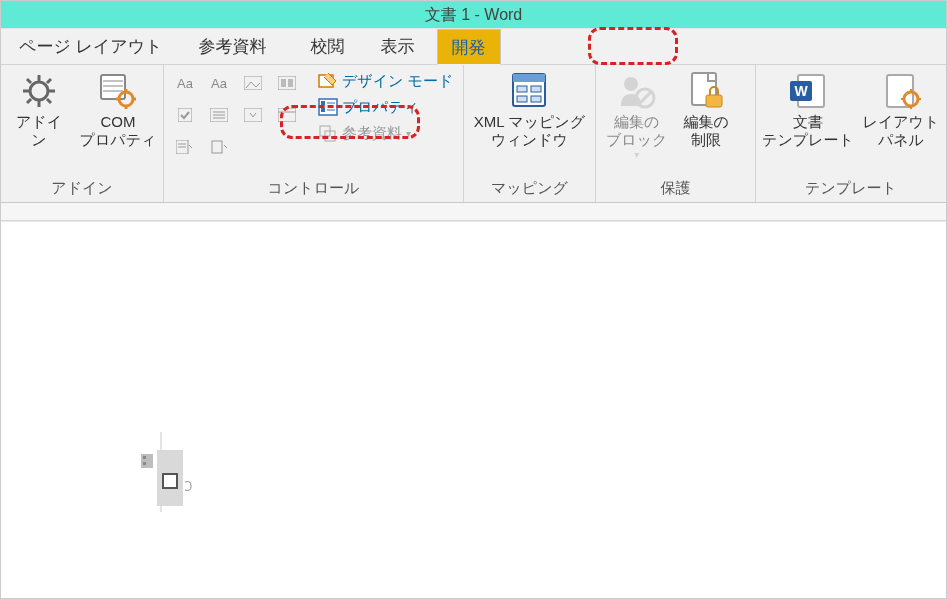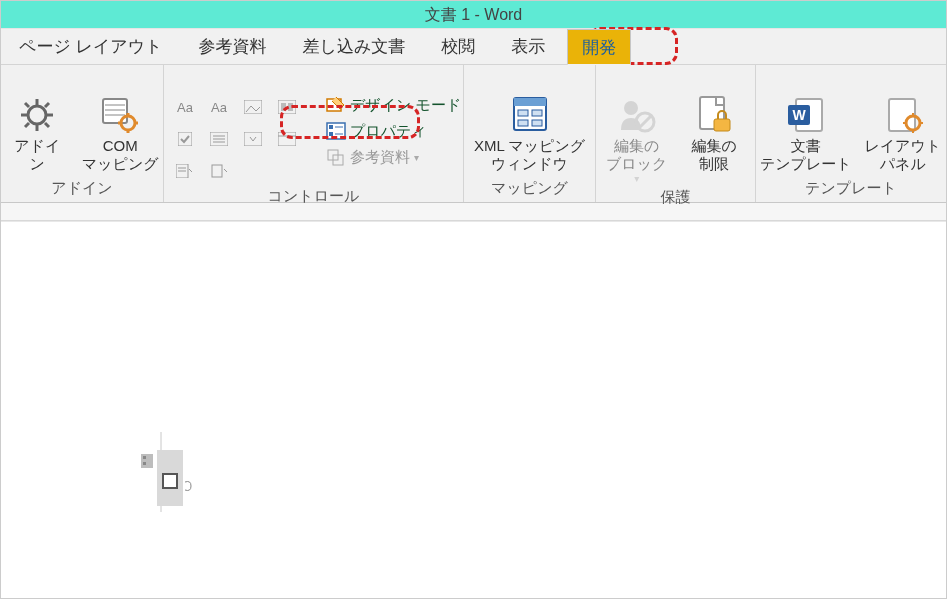--- a/index.html
+++ b/index.html
@@ -55,22 +55,21 @@
   .group {
     border-right: 1px solid #d4d4d4;
     display: flex;
     flex-direction: column;
     padding: 4px 6px 2px;
   }
   .group-body {
     flex: 1;
     display: flex;
     align-items: flex-start;
-    gap: 16px;
-    margin-top: 24px;
+    gap: 8px;
   }
   .group-label {
     text-align: center;
     font-size: 15px;
     color: #555;
     padding: 2px 0;
   }
   .vbtn {
     display: flex;
     flex-direction: column;
@@ -97,21 +96,21 @@
     width:30px;height:28px;
     display:flex;align-items:center;justify-content:center;
     font-size:13px;color:#888;
   }
   .stack {
     display:flex;flex-direction:column;gap:2px;
     padding-left:4px;
   }
   .row-btn {
     display:flex;align-items:center;gap:4px;
-    font-size:15px;color:#14532d;padding:2px 4px;cursor:pointer;
+    font-size:15px;color:#0369a1;padding:2px 4px;cursor:pointer;
     white-space:nowrap;
   }
   .row-btn.dim { color:#999; }
   .row-btn .ricon { width:20px;height:20px;display:flex;align-items:center;justify-content:center;}
   .highlight-red {
     position: absolute;
     border: 3px dashed #d62424;
     border-radius: 12px;
     pointer-events: none;
   }
@@ -135,21 +134,20 @@
 </head>
 <body>
 
 <div class="titlebar">文書 1 - Word</div>
 
 <div class="tab-row" style="position:relative;">
   <div class="tab">ページ レイアウト</div>
   <div class="tab spacer1"></div>
   <div class="tab">参考資料</div>
   <div class="tab spacer1"></div>
-  <div class="tab">差し込み文書</div>
   <div class="tab spacer1"></div>
   <div class="tab">校閲</div>
   <div class="tab spacer1"></div>
   <div class="tab">表示</div>
   <div class="tab spacer1"></div>
   <div class="tab active" style="position:relative;">開発</div>
   <div class="highlight-red" style="left:587px; top:-2px; width:90px; height:38px;"></div>
 </div>
 
 <div class="ribbon" style="position:relative;">
@@ -184,21 +182,21 @@
               <circle cx="27" cy="27" r="7" fill="none" stroke="#e08a2c" stroke-width="3"></circle>
               <g stroke="#e08a2c" stroke-width="3">
                 <line x1="27" y1="17" x2="27" y2="20"></line>
                 <line x1="27" y1="34" x2="27" y2="37"></line>
                 <line x1="17" y1="27" x2="20" y2="27"></line>
                 <line x1="34" y1="27" x2="37" y2="27"></line>
               </g>
             </svg>
         </div>
         <div class="lbl" style="white-space:pre;">COM
-マッピング</div>
+プロパティ</div>
       </div>
     </div>
     <div class="group-label">アドイン</div>
   </div>
 
   <div class="group" style="min-width:300px;">
     <div class="group-body">
       <div class="ctrl-grid">
         <div class="mini">Aa</div>
         <div class="mini">Aa</div>

